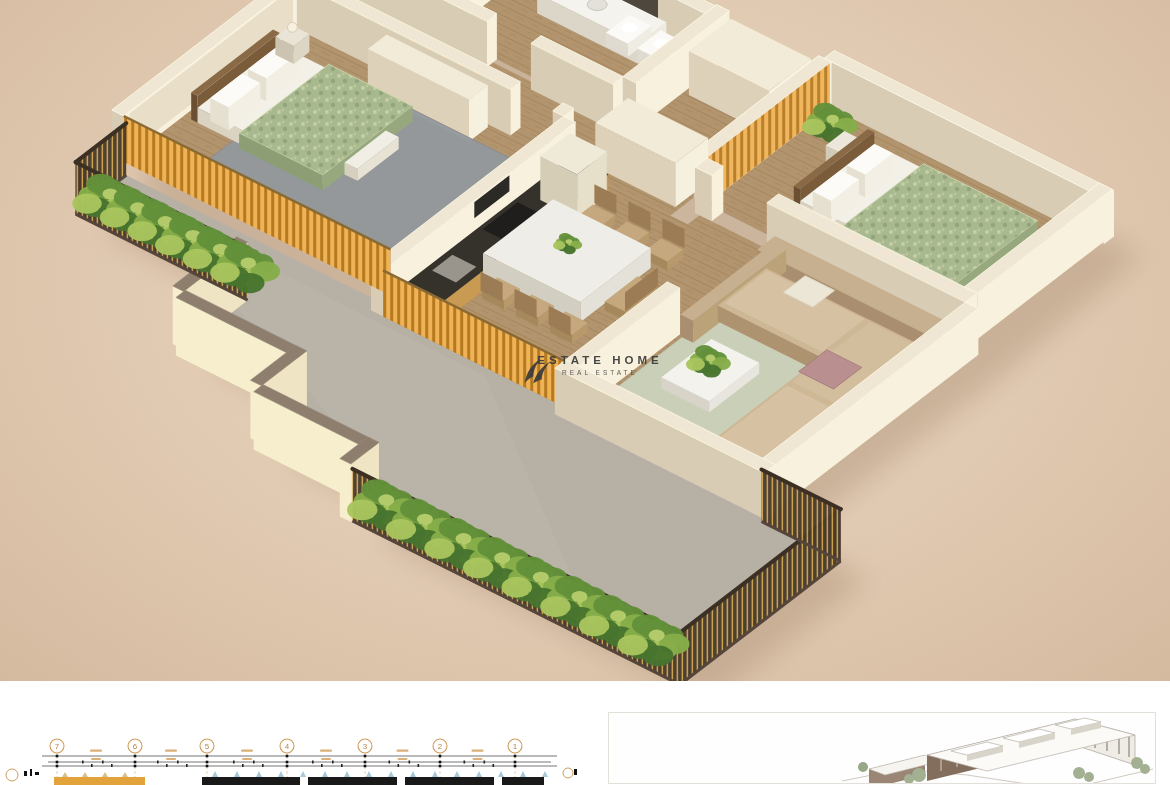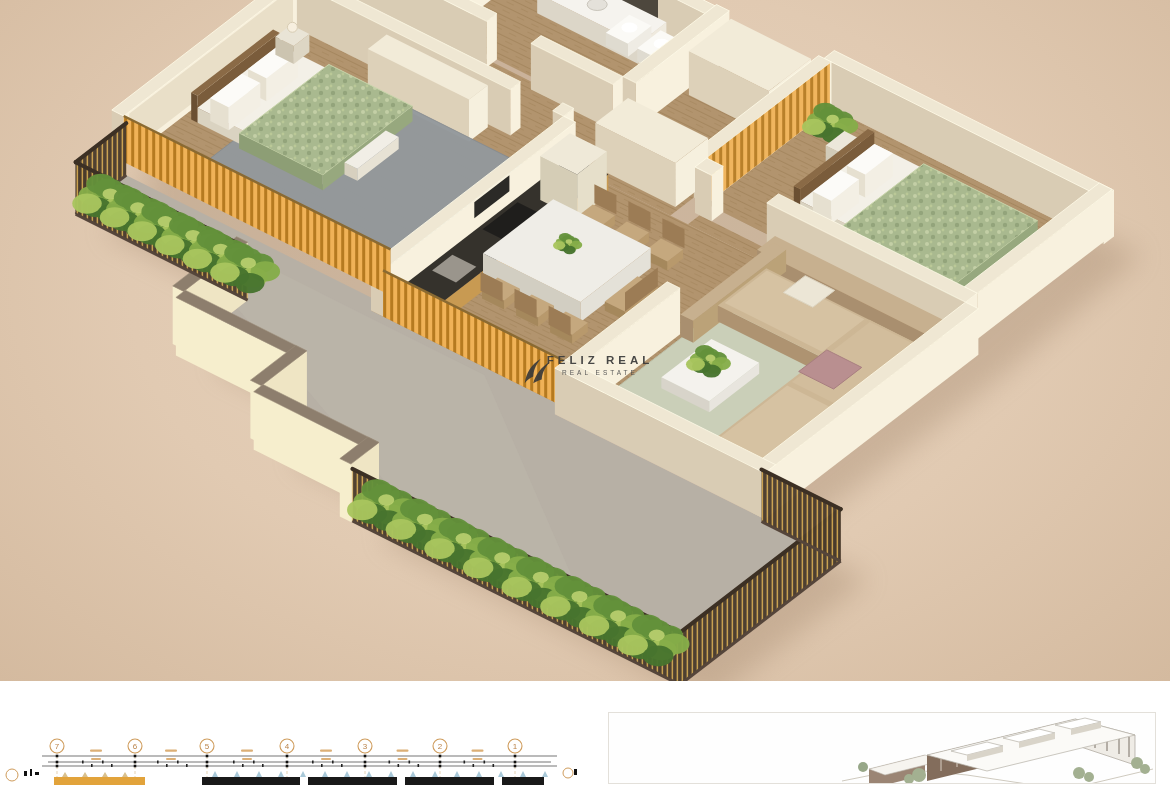--- a/index.html
+++ b/index.html
@@ -498,21 +498,21 @@
           <ellipse cx="658.3199999999999" cy="655.9999999999999" rx="15.200000000000001" ry="10.4" fill="#47742e" opacity="0.96"></ellipse>
           <ellipse cx="647.12" cy="624.8" rx="15.200000000000001" ry="10.4" fill="#63913a" opacity="0.96"></ellipse>
           <ellipse cx="656.72" cy="635.1999999999999" rx="8" ry="5.6000000000000005" fill="#c6d877" opacity="0.8"></ellipse>
         </g>
       </svg>
     <div class="watermark">
       <svg width="34" height="36" viewBox="0 0 36 38">
         <path d="M5 33 C6.5 22 12 13 22 7 C15.5 15 14.5 20 14 26 C10.5 27.5 7.5 30 5 33 Z" fill="#3a3a3a"></path>
         <path d="M14 33 C16 25 22 16 32 10 C25 18 23.5 23 23 29 C19.5 30 16.5 31.5 14 33 Z" fill="#3a3a3a"></path>
       </svg>
-      <div class="brand">FELIZ REAL</div>
+      <div class="brand">ESTATE HOME</div>
       <div class="tagline">REAL ESTATE</div>
     </div>
   </div>
 
   <div class="bottom">
     <svg id="tech" class="tech" width="596" height="52" viewBox="0 0 596 52">
         <line x1="40" y1="23" x2="555" y2="23" stroke="#3a3a3a" stroke-width="0.7"></line>
         <line x1="46" y1="29" x2="549" y2="29" stroke="#3a3a3a" stroke-width="0.7"></line>
         <line x1="40" y1="33" x2="555" y2="33" stroke="#3a3a3a" stroke-width="0.7"></line>
         <line x1="55" y1="13" x2="55" y2="46" stroke="#d9bd94" stroke-width="0.7" stroke-dasharray="3,2"></line>

